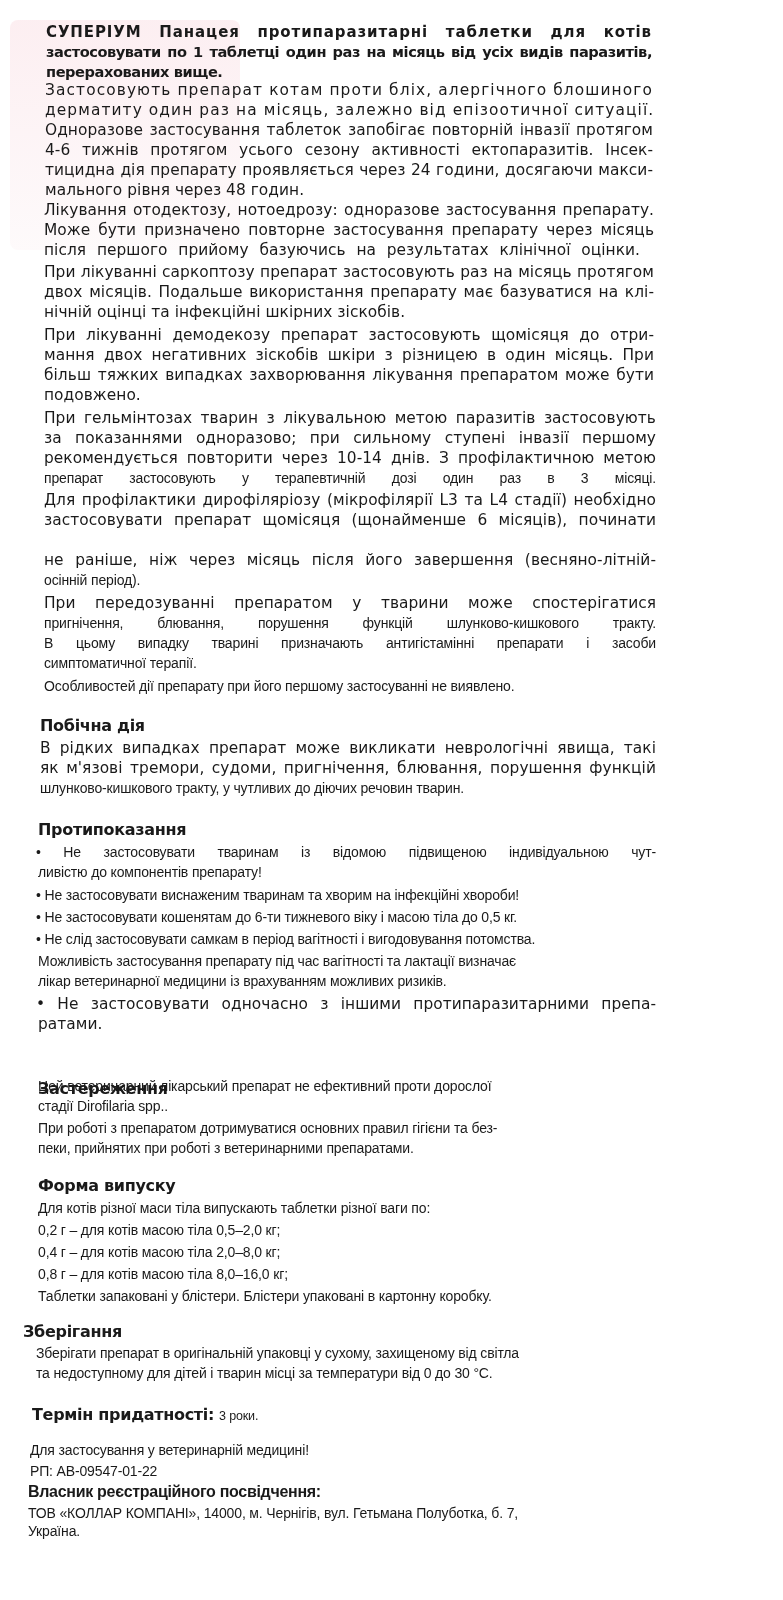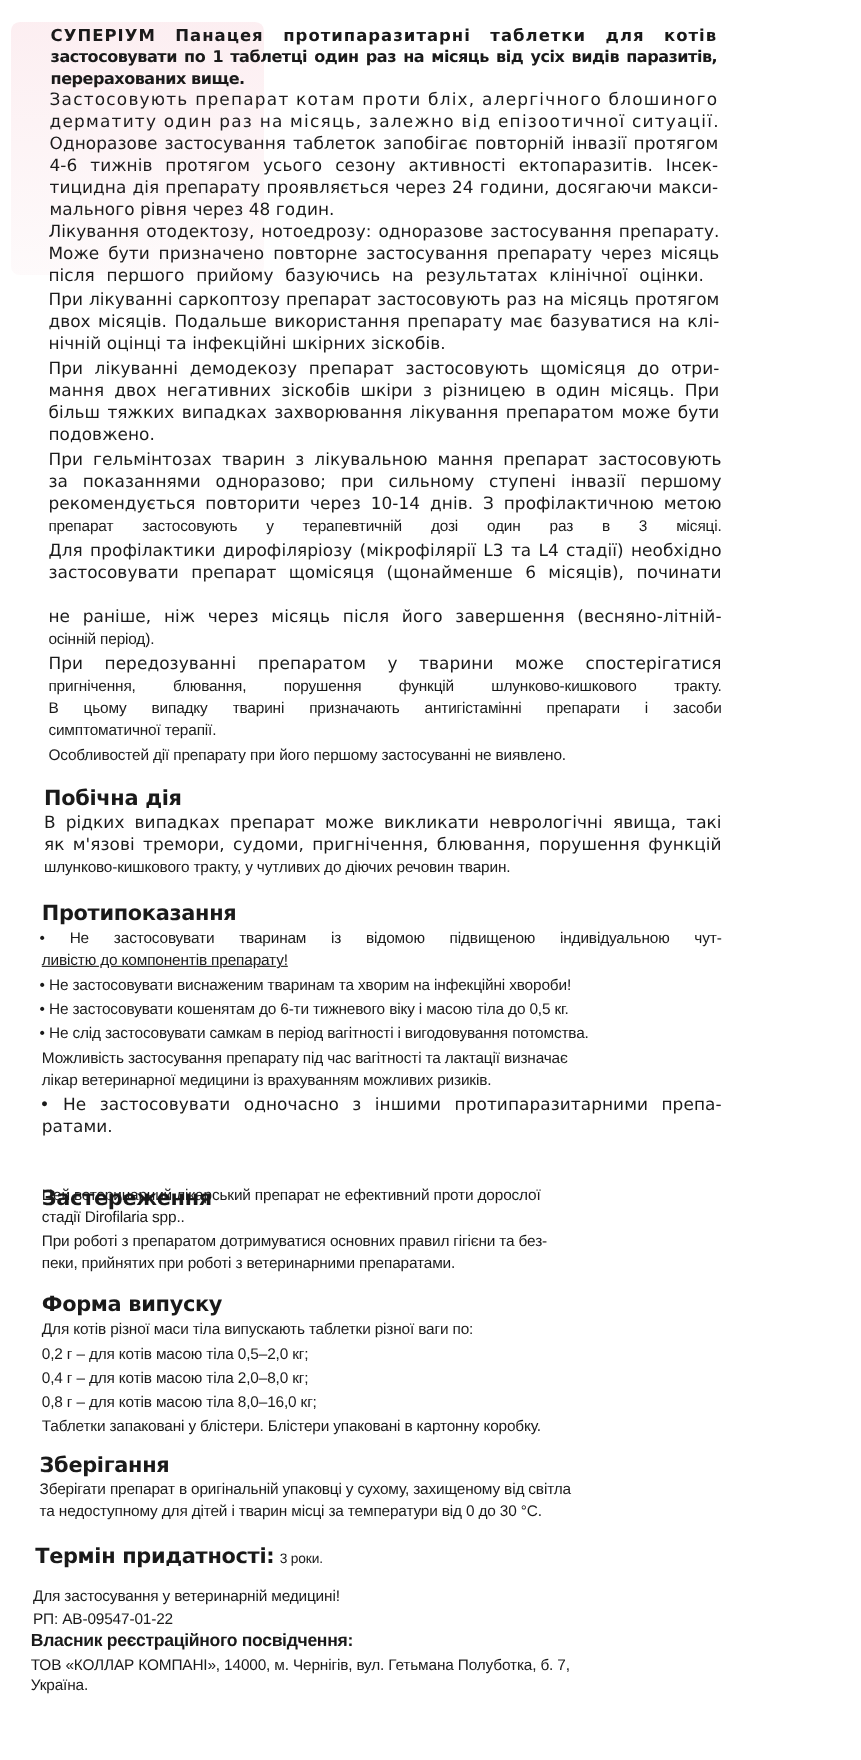--- a/index.html
+++ b/index.html
@@ -36,21 +36,21 @@
       position: absolute;
       white-space: nowrap;
       font-size: 15.4px;
       line-height: 20px;
       letter-spacing: 0.05px;
     }
     .cond { font-family: "Liberation Sans", sans-serif; font-size: 14px; letter-spacing: -0.15px; }
     .wide { letter-spacing: 1.1px; }
     .title { font-family: "DejaVu Sans", sans-serif; font-weight: bold; font-size: 15px; letter-spacing: 0.9px; }
     .titlecond { font-family: "DejaVu Sans", sans-serif; font-weight: bold; font-size: 14.6px; letter-spacing: -0.45px; }
-    .heading { font-family: "DejaVu Sans", sans-serif; font-weight: bold; font-size: 19px; letter-spacing: -0.3px; }
+    .heading { font-family: "DejaVu Sans", sans-serif; font-weight: bold; font-size: 16px; letter-spacing: -0.3px; }
     .just { display: block; text-align: justify; text-align-last: justify; }
     .sm { font-size: 12.5px; }
     .b2 { font-family: "Liberation Sans", sans-serif; font-weight: bold; font-size: 16px; letter-spacing: -0.3px; }
   </style>
 </head>
 <body>
 
 <div class="watermark"></div>
 
 <div class="page">
@@ -103,21 +103,21 @@
     </div>
   <div class="line" style="left:44px; top:345px; width:610px;">
       <span class="just">мання двох негативних зіскобів шкіри з різницею в один місяць. При</span>
     </div>
   <div class="line" style="left:44px; top:365px; width:610px;">
       <span class="just">більш тяжких випадках захворювання лікування препаратом може бути</span>
     </div>
   <div class="line" style="left:44px; top:385px;">подовжено.</div>
 
   <div class="line" style="left:44px; top:408px; width:612px;">
-      <span class="just">При гельмінтозах тварин з лікувальною мання препарат застосовують</span>
+      <span class="just">При гельмінтозах тварин з лікувальною метою паразитів застосовують</span>
     </div>
   <div class="line" style="left:44px; top:428px; width:612px;">
       <span class="just">за показаннями одноразово; при сильному ступені інвазії першому</span>
     </div>
   <div class="line" style="left:44px; top:448px; width:612px;">
       <span class="just">рекомендується повторити через 10-14 днів. З профілактичною метою</span>
     </div>
   <div class="line cond" style="left:44px; top:468px; width:612px;">
       <span class="just">препарат застосовують у терапевтичній дозі один раз в 3 місяці.</span>
     </div>
@@ -151,21 +151,21 @@
     </div>
   <div class="line" style="left:40px; top:758px; width:616px;">
       <span class="just">як м'язові тремори, судоми, пригнічення, блювання, порушення функцій</span>
     </div>
   <div class="line cond" style="left:40px; top:778px;">шлунково-кишкового тракту, у чутливих до діючих речовин тварин.</div>
 
   <div class="line heading" style="left:38px; top:820px;">Протипоказання</div>
   <div class="line cond" style="left:36px; top:842px; width:620px;">
       <span class="just">• Не застосовувати тваринам із відомою підвищеною індивідуальною чут-</span>
     </div>
-  <div class="line cond" style="left:38px; top:862px;text-decoration:underline;">ливістю до компонентів препарату!</div>
+  <div class="line cond" style="left:38px; top:862px;">ливістю до компонентів препарату!</div>
   <div class="line cond" style="left:36px; top:885px;">• Не застосовувати виснаженим тваринам та хворим на інфекційні хвороби!</div>
   <div class="line cond" style="left:36px; top:907px;">• Не застосовувати кошенятам до 6-ти тижневого віку і масою тіла до 0,5 кг.</div>
   <div class="line cond" style="left:36px; top:929px;">• Не слід застосовувати самкам в період вагітності і вигодовування потомства.</div>
   <div class="line cond" style="left:38px; top:951px;">Можливість застосування препарату під час вагітності та лактації визначає</div>
   <div class="line cond" style="left:38px; top:971px;">лікар ветеринарної медицини із врахуванням можливих ризиків.</div>
   <div class="line" style="left:36px; top:994px; width:620px;">
       <span class="just">• Не застосовувати одночасно з іншими протипаразитарними препа-</span>
     </div>
   <div class="line" style="left:38px; top:1014px;">ратами.</div>
 
@@ -175,21 +175,21 @@
   <div class="line cond" style="left:38px; top:1118px;">При роботі з препаратом дотримуватися основних правил гігієни та без-</div>
   <div class="line cond" style="left:38px; top:1138px;">пеки, прийнятих при роботі з ветеринарними препаратами.</div>
 
   <div class="line heading" style="left:38px; top:1176px;">Форма випуску</div>
   <div class="line cond" style="left:38px; top:1198px;">Для котів різної маси тіла випускають таблетки різної ваги по:</div>
   <div class="line cond" style="left:38px; top:1220px;">0,2 г – для котів масою тіла 0,5–2,0 кг;</div>
   <div class="line cond" style="left:38px; top:1242px;">0,4 г – для котів масою тіла 2,0–8,0 кг;</div>
   <div class="line cond" style="left:38px; top:1264px;">0,8 г – для котів масою тіла 8,0–16,0 кг;</div>
   <div class="line cond" style="left:38px; top:1286px;">Таблетки запаковані у блістери. Блістери упаковані в картонну коробку.</div>
 
-  <div class="line heading" style="left:36px; top:1322px;">Зберігання</div>
+  <div class="line heading" style="left:23px; top:1322px;">Зберігання</div>
   <div class="line cond" style="left:36px; top:1343px;">Зберігати препарат в оригінальній упаковці у сухому, захищеному від світла</div>
   <div class="line cond" style="left:36px; top:1363px;">та недоступному для дітей і тварин місці за температури від 0 до 30 °С.</div>
 
   <div class="line" style="left:32px; top:1405px;">
     <span class="heading">Термін придатності:</span>
     <span class="cond sm">3 роки.</span>
   </div>
 
   <div class="line cond" style="left:30px; top:1440px;">Для застосування у ветеринарній медицині!</div>
   <div class="line cond" style="left:30px; top:1461px;">РП: АВ-09547-01-22</div>

